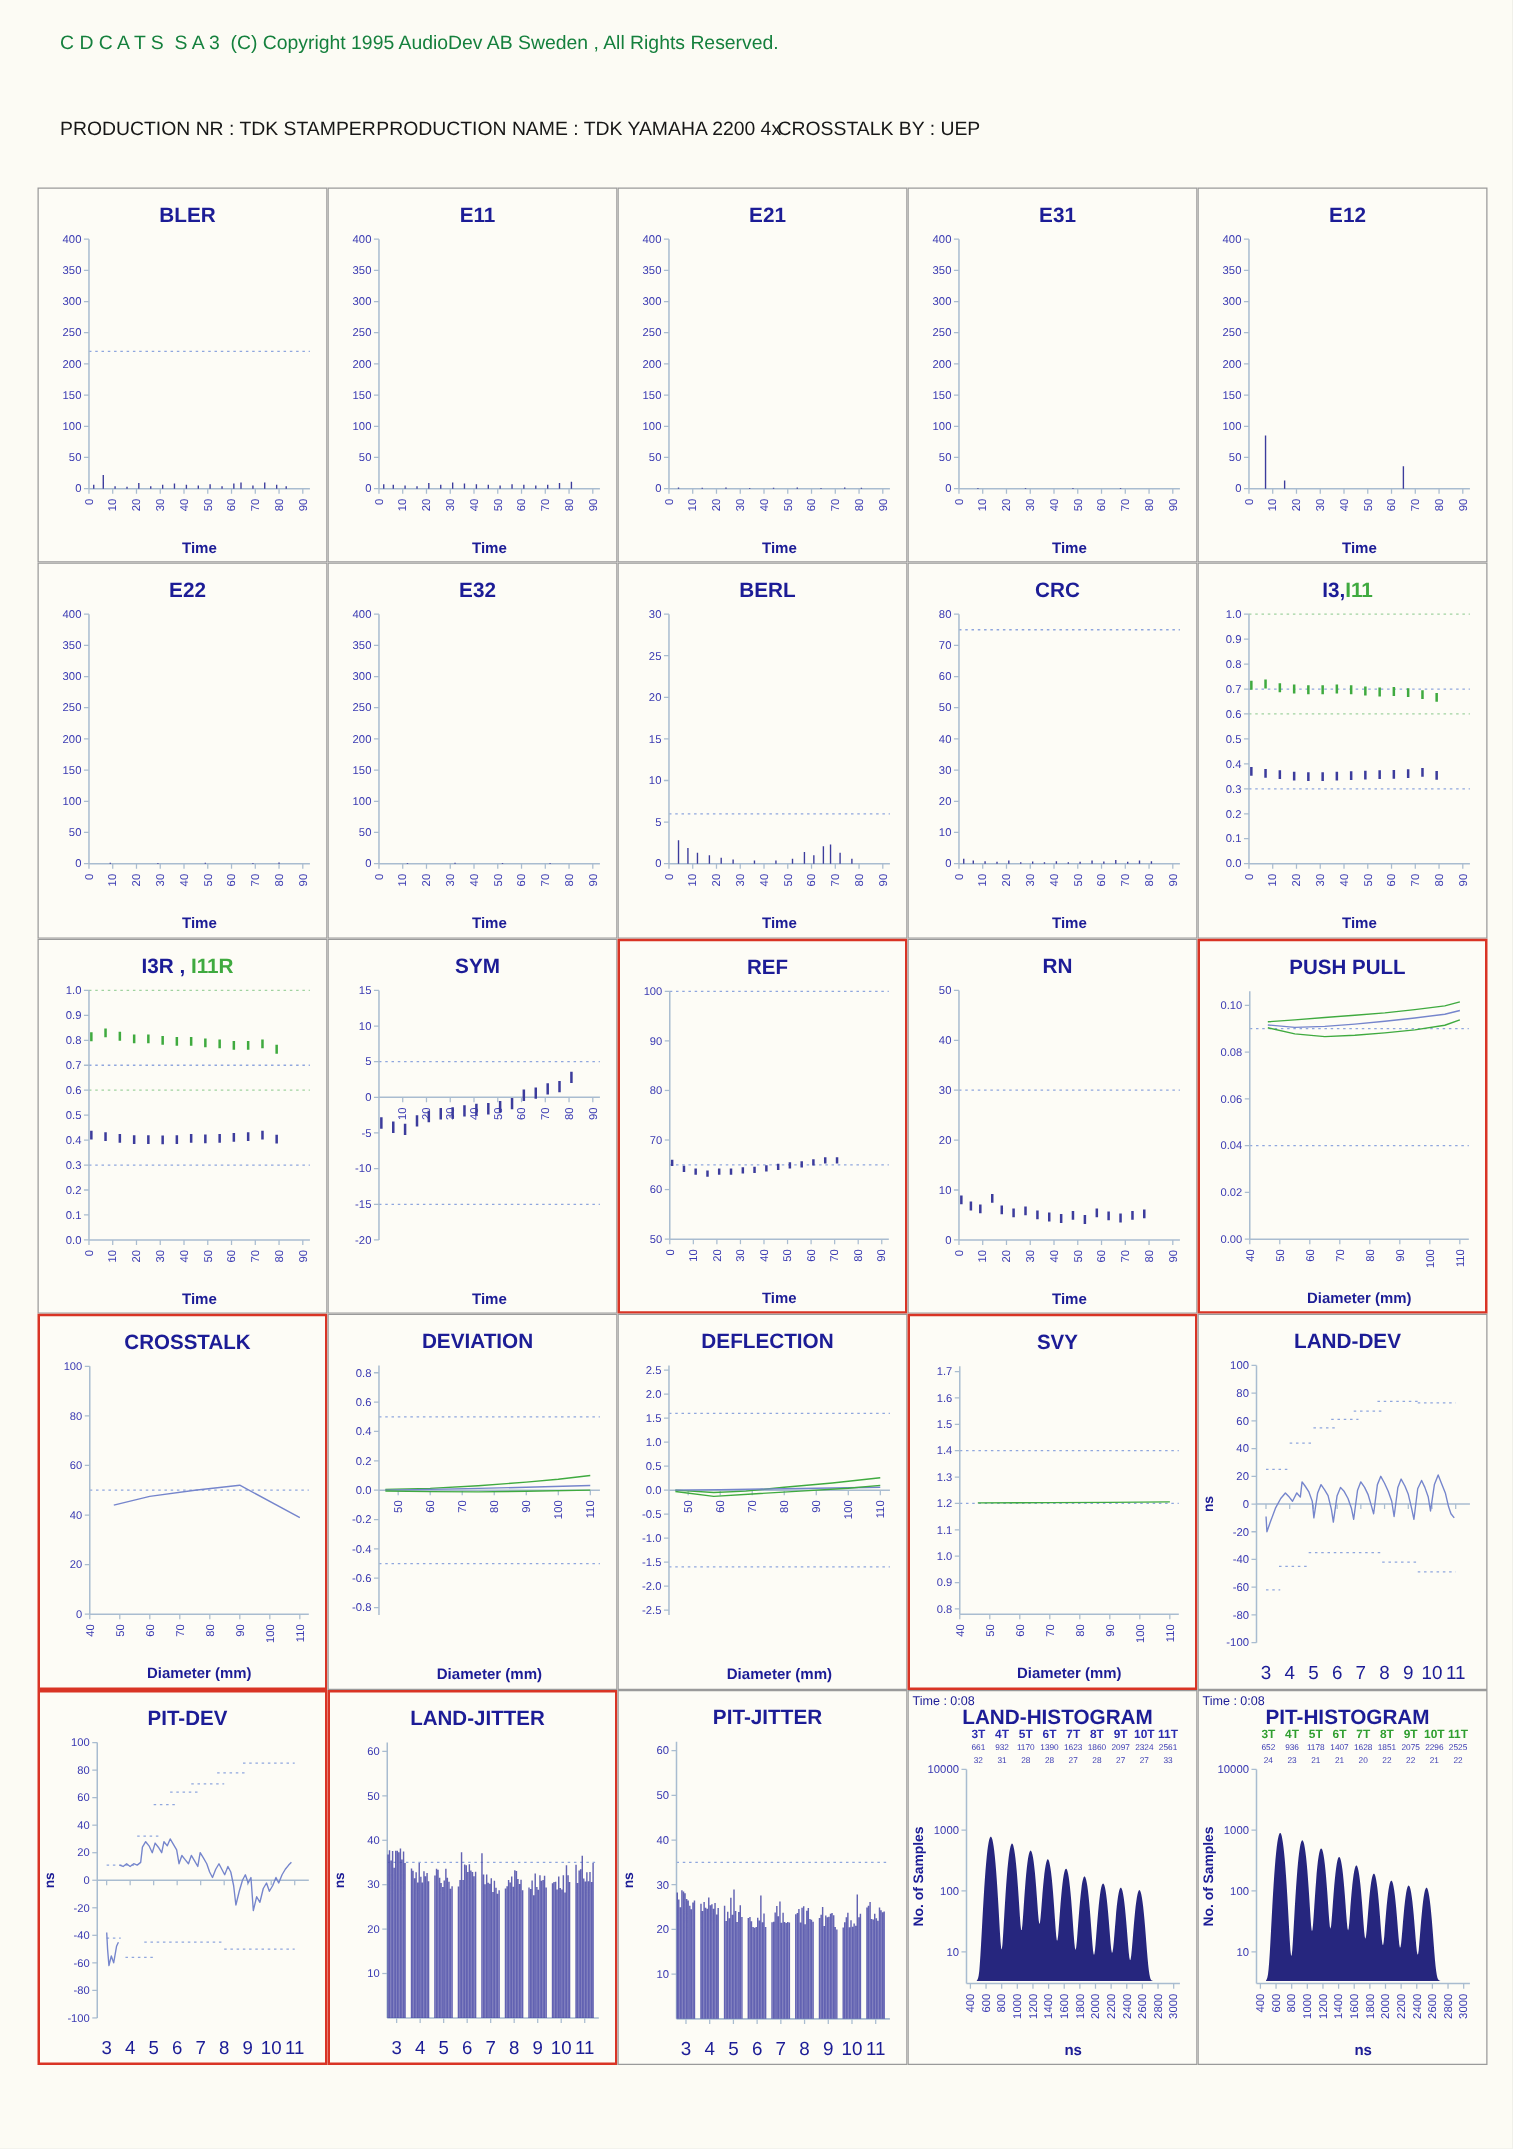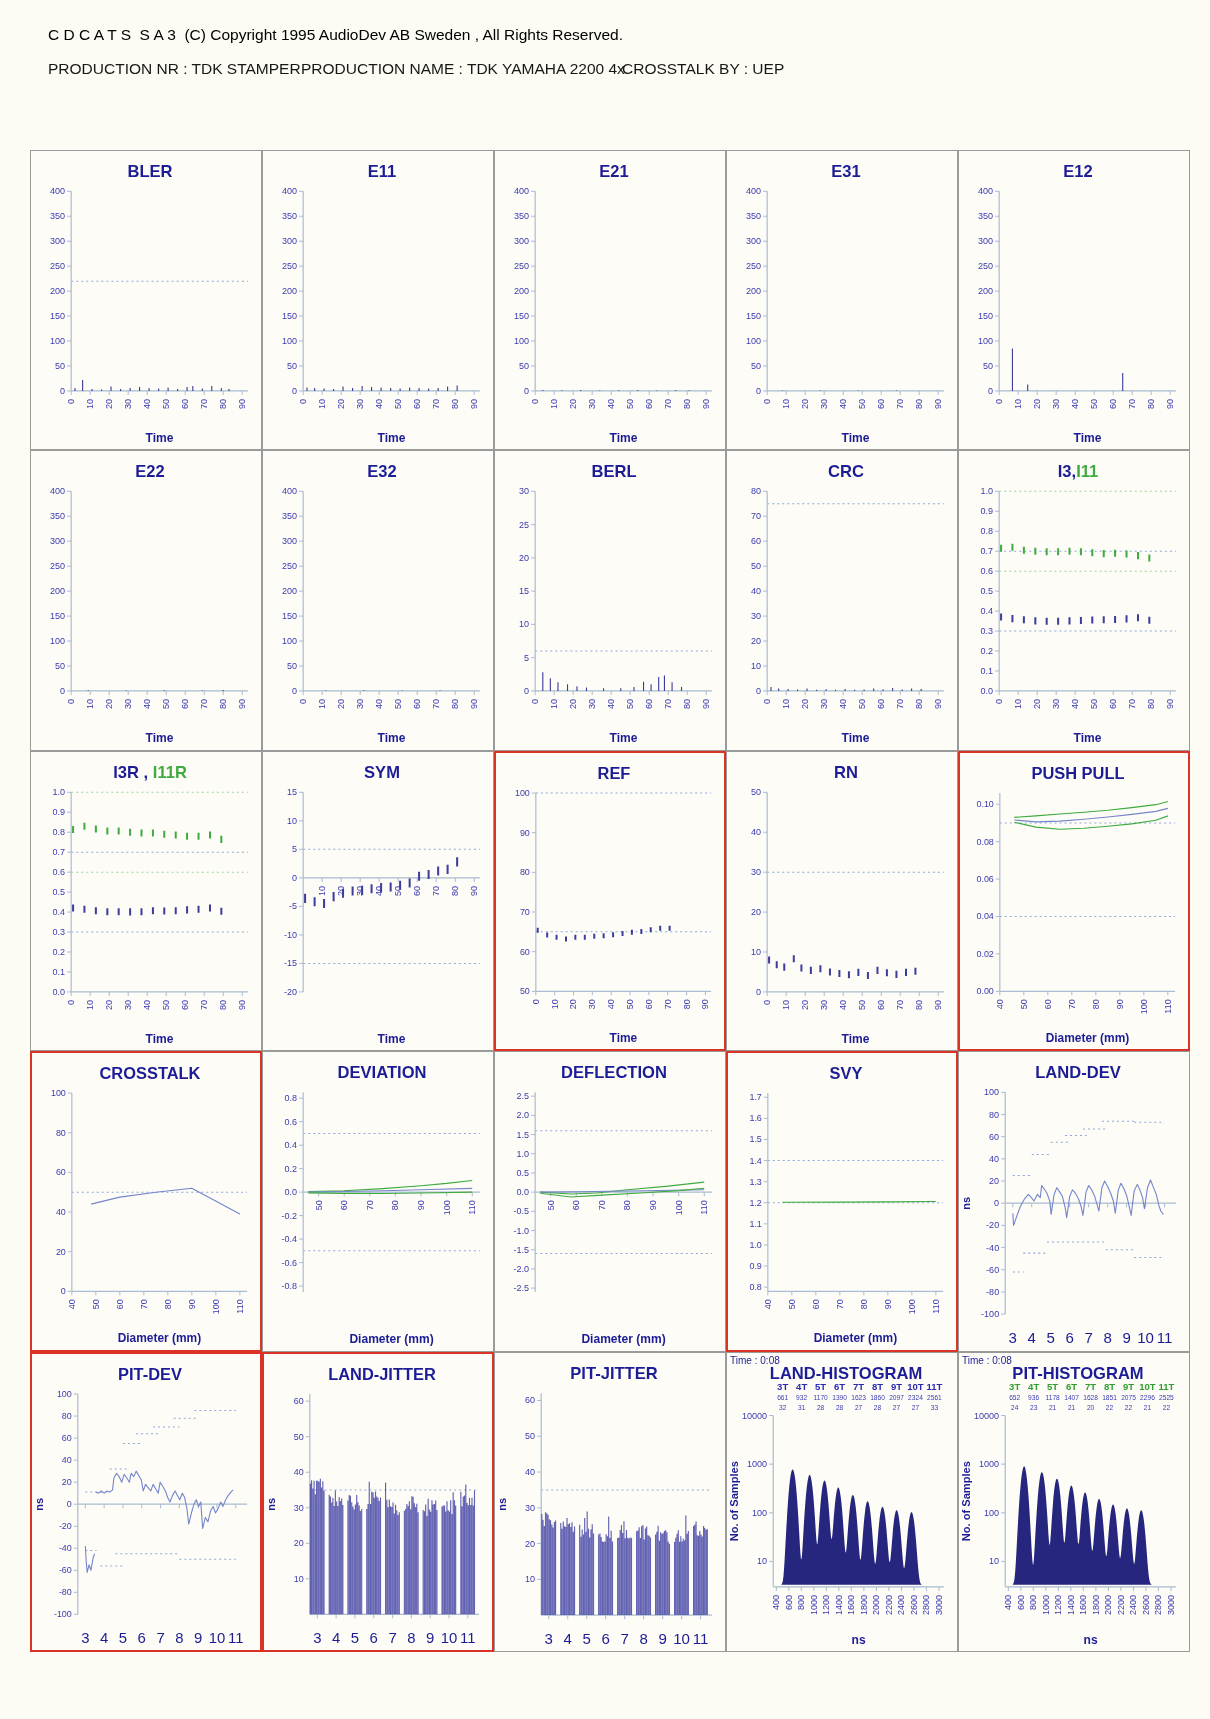--- a/index.html
+++ b/index.html
@@ -1,19 +1,19 @@
 <!DOCTYPE html>
 <html><head>
 <meta charset="utf-8">
 <style>
   html,body{margin:0;padding:0;background:#e8e8e2;}
   .page{position:relative;width:1210px;height:1719px;background:#fcfbf4;
         font-family:"Liberation Sans",sans-serif;overflow:hidden;}
-  .hdr-line{position:absolute;left:48px;color:#000000;font-size:15.5px;white-space:pre;}
-  .hdr-seg{position:absolute;color:#171717;font-size:15.5px;white-space:pre;}
+  .hdr-line{position:absolute;left:48px;color:#15803d;font-size:15.5px;white-space:pre;}
+  .hdr-seg{position:absolute;color:#171717;font-size:15.5px;white-space:pre;margin-top:35px;}
   #grid{position:absolute;left:30px;top:150px;width:1160px;height:1502px;
         display:grid;grid-template-columns:repeat(5,1fr);grid-template-rows:repeat(5,1fr);}
   .cell{border:1px solid #9a9a9a;box-sizing:border-box;background:#fdfcf6;position:relative;}
   .cell.red{border:2px solid #d93425;text-align:right;}
   .cell svg{display:block;width:100%;height:100%;}
   svg text{font-family:"Liberation Sans",sans-serif;}
 </style>
 </head>
 <body>
 

